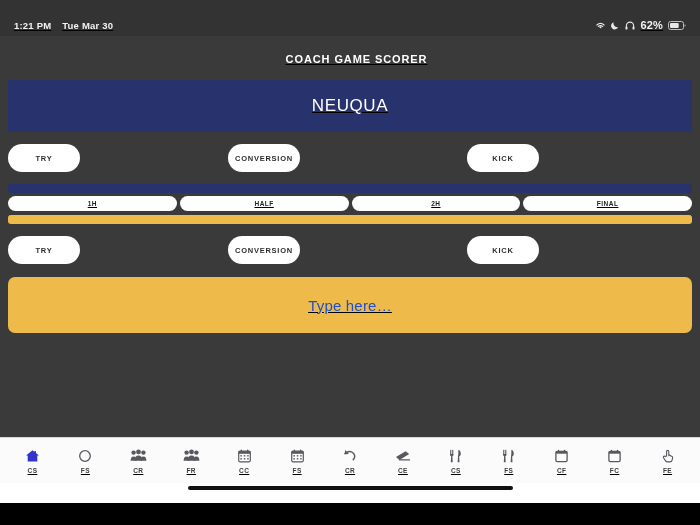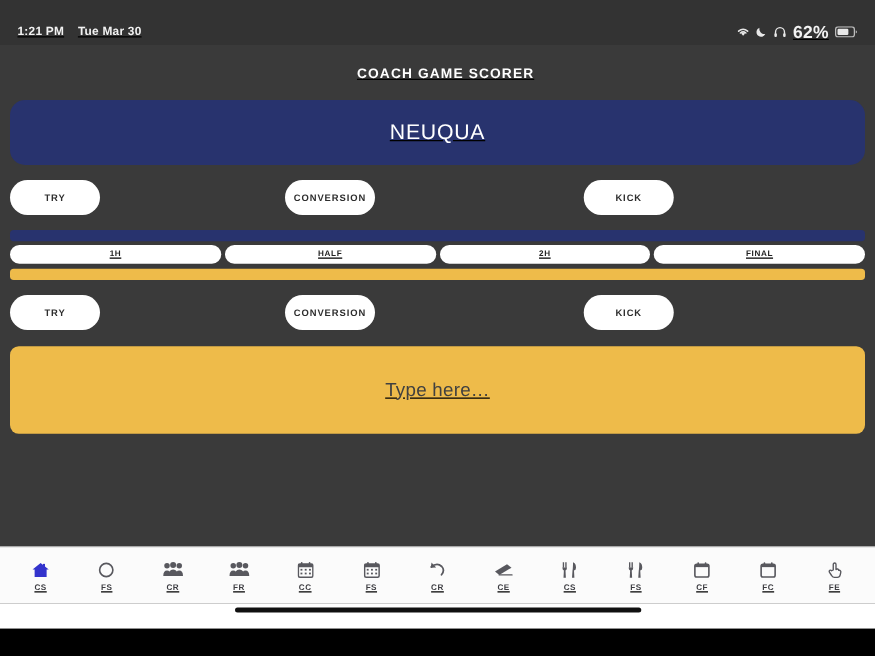--- a/index.html
+++ b/index.html
@@ -36,21 +36,21 @@
     box-sizing: border-box;
     color: #f2f2f2;
     font-size: 9.5px;
     font-weight: bold;
     letter-spacing: 0.2px;
     padding-top: 14px;
   }
   .status-left { display: flex; align-items: center; gap: 11px; }
   .status-right { display: flex; align-items: center; gap: 5px; }
   .status-right svg { display: block; }
-  .batt-pct { font-size: 14px; font-weight: bold; }
+  .batt-pct { font-size: 11px; font-weight: bold; }
 
   
   .app {
     flex: 1;
     background: #3a3a3a;
     position: relative;
     display: flex;
     flex-direction: column;
   }
 
@@ -62,21 +62,21 @@
     letter-spacing: 0.9px;
     padding-top: 17px;
     padding-bottom: 0;
     margin-left: 13px;
   }
 
   .team-banner {
     margin: 15px 8px 0 8px;
     height: 52px;
     background: #28336e;
-    border-radius: 12px;
+    border-radius: 2px;
     display: flex;
     align-items: center;
     justify-content: center;
     color: #ffffff;
     font-size: 17px;
     letter-spacing: 0.6px;
   }
 
   .btn-row {
     display: flex;
@@ -139,27 +139,27 @@
   .bar-gold {
     margin: 4px 8px 0 8px;
     height: 9px;
     background: #eebb4a;
     border-radius: 3px;
   }
 
   
   .notes {
     margin: 13px 8px 0 8px;
-    height: 70px;
+    height: 56px;
     background: #eebb4a;
     border-radius: 7px;
     display: flex;
     align-items: center;
     justify-content: center;
-    color: #404040;
+    color: #1d4ed8;
     font-size: 15px;
     letter-spacing: 0.2px;
     cursor: text;
   }
 
   
   .tabbar {
     height: 46px;
     background: #fbfbfb;
     border-top: 1px solid #d6d6d6;

